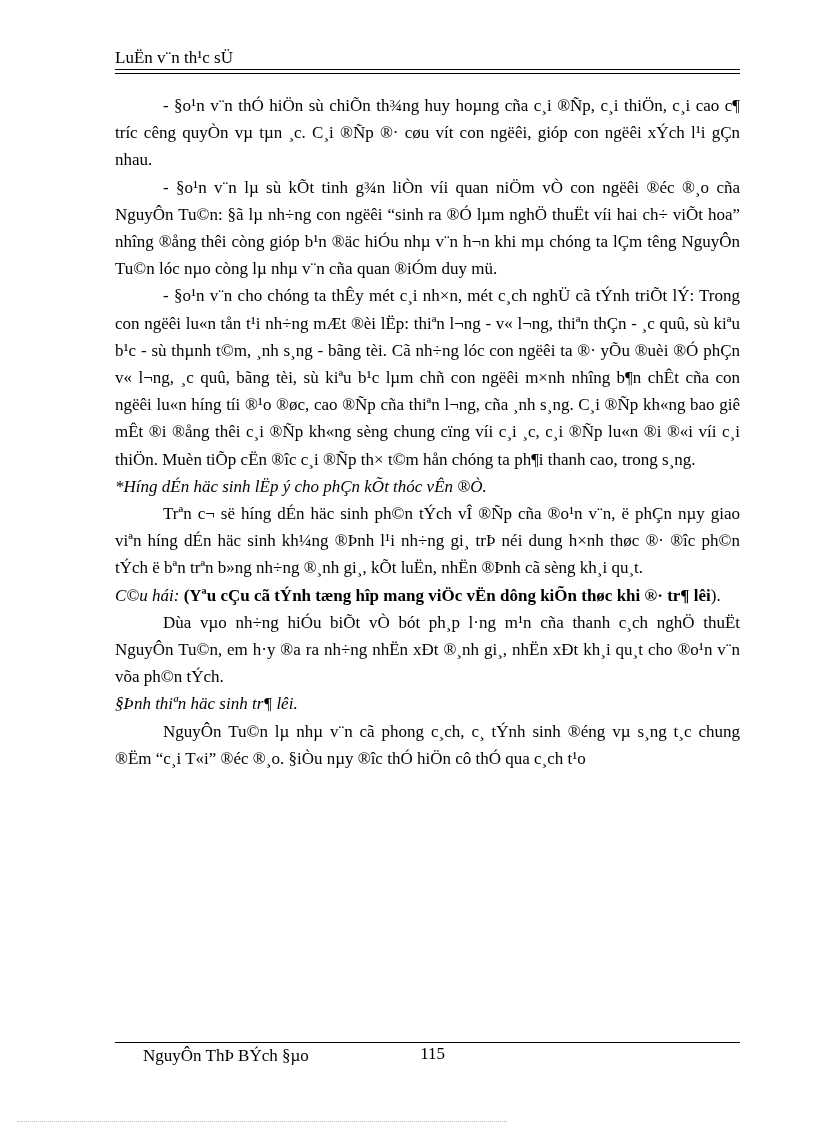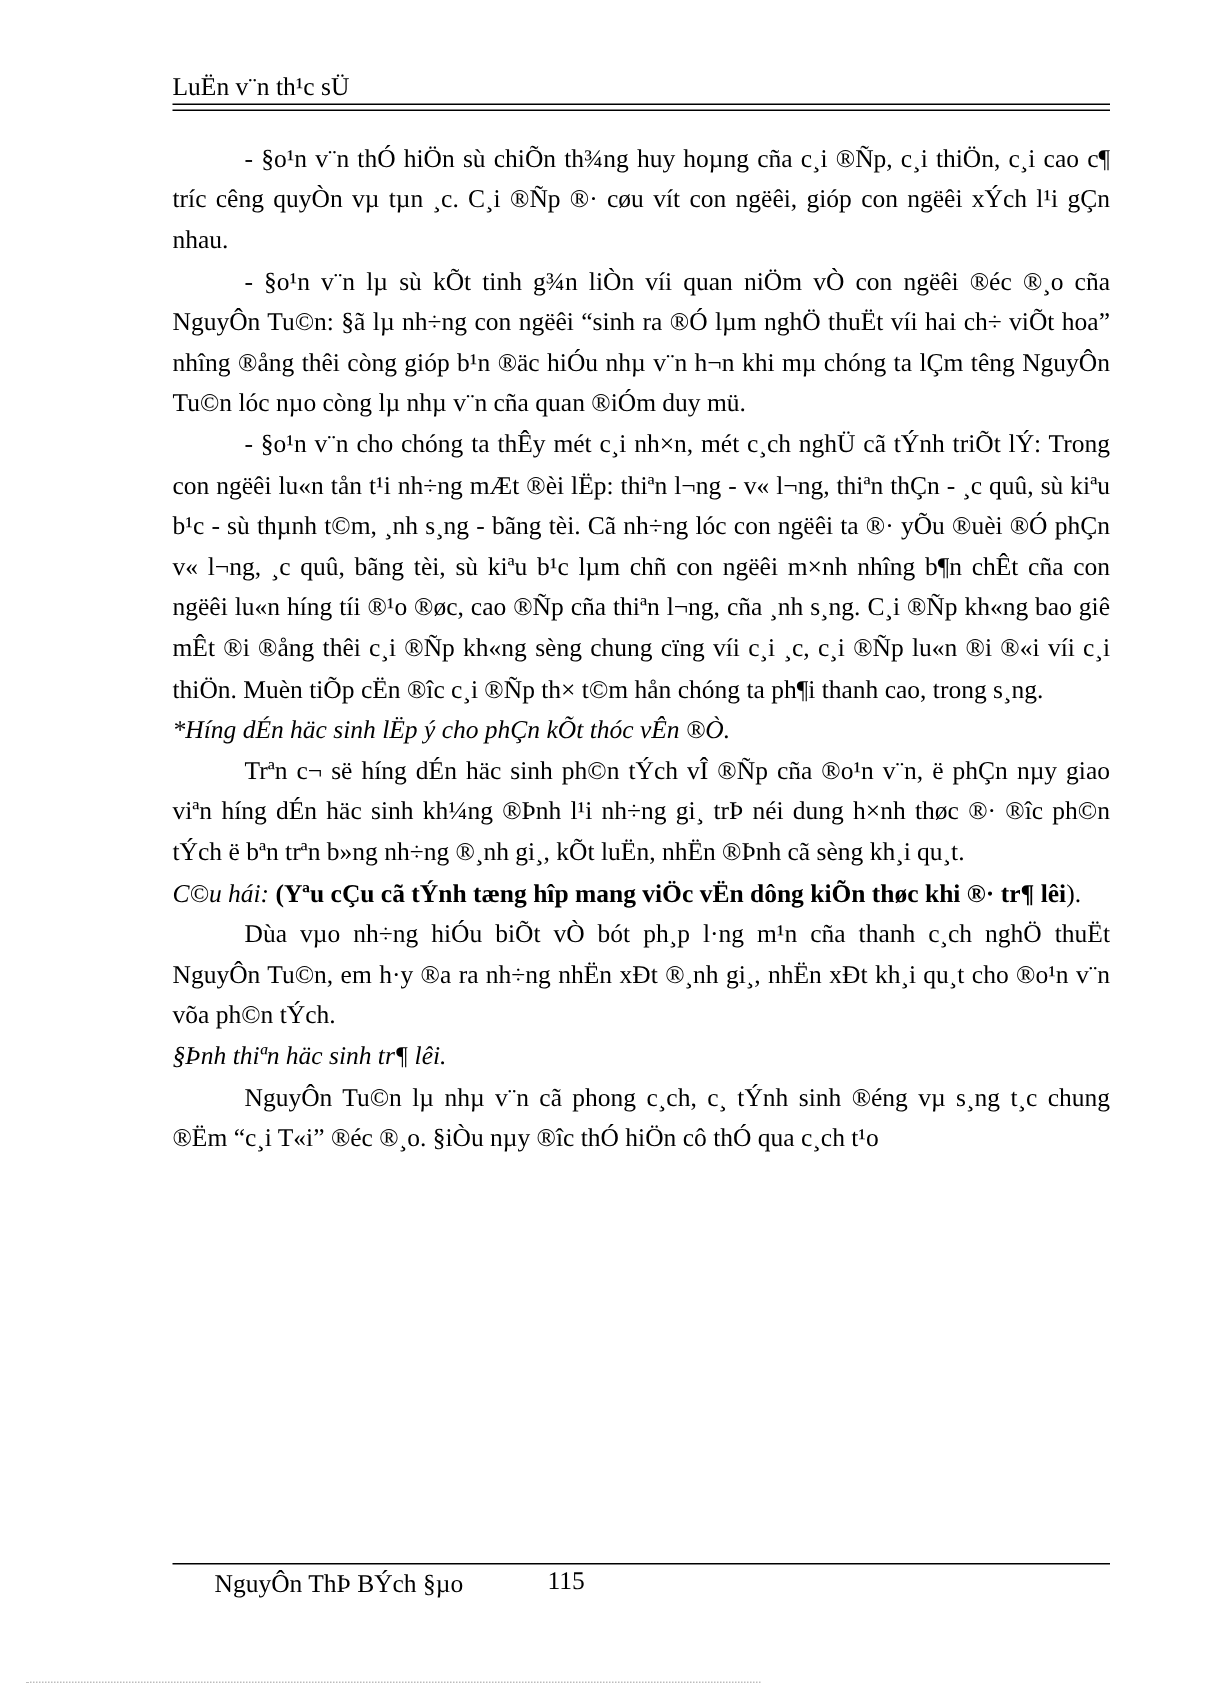--- a/index.html
+++ b/index.html
@@ -11,21 +11,21 @@
                  border-top: 1px solid #000; border-bottom: 1px solid #000; }
   .body-text { position: absolute; left: 115px; top: 92px; width: 625px;
                font-size: 17px; line-height: 27.2px; text-align: justify; }
   .body-text p { margin: 0; }
   .indent { text-indent: 48px; }
   .u-ital { font-style: italic; }
   .bold { font-weight: bold; }
   .footer-rule { position: absolute; left: 115px; top: 1042px; width: 625px; height: 0;
                  border-top: 1px solid #000; }
   .footer-name { position: absolute; left: 115px; top: 1046px; font-size: 17px; margin-left: 28px; }
-  .footer-page { position: absolute; left: 365px; top: 1044px; width: 80px; text-align: left; font-size: 17px; font-family: Liberation Serif, serif; }
+  .footer-page { position: absolute; left: 365px; top: 1044px; width: 80px; text-align: right; font-size: 17px; font-family: Liberation Serif, serif; }
   .page-edge { position: absolute; left: 17px; top: 1121px; width: 490px; height: 0;
                border-top: 1px dotted #bdbdbd; }
 </style>
 </head>
 <body>
 
 <div class="page">
   <div class="header-title">LuËn v¨n th¹c sÜ</div>
   <div class="header-rule"></div>
 

